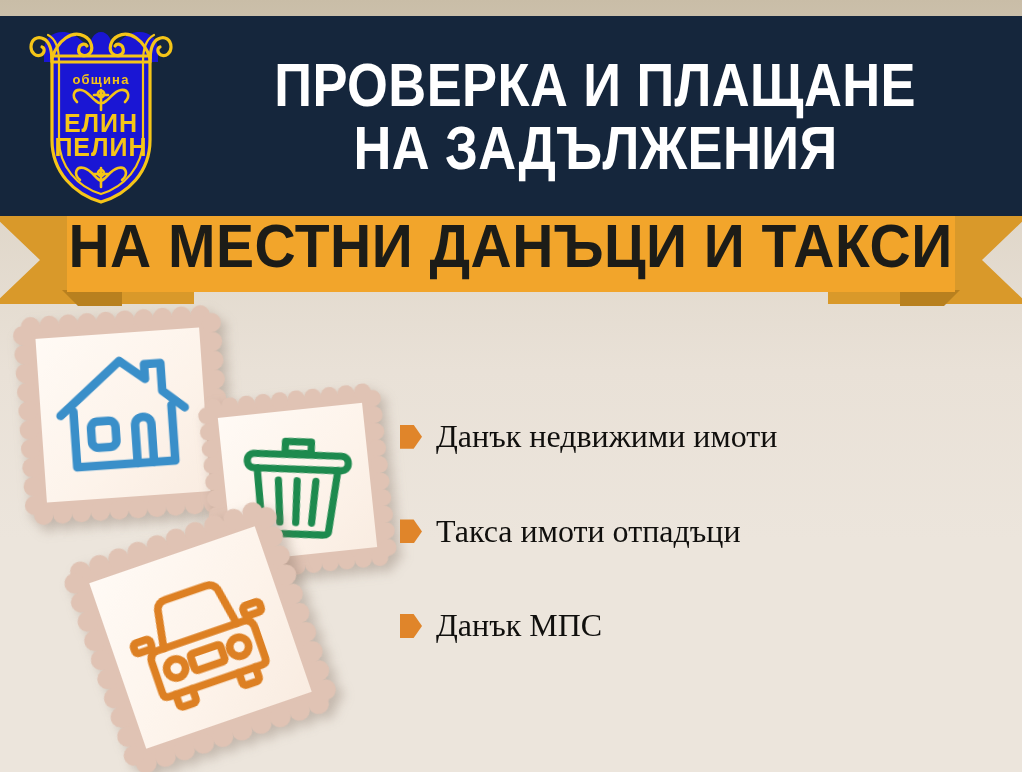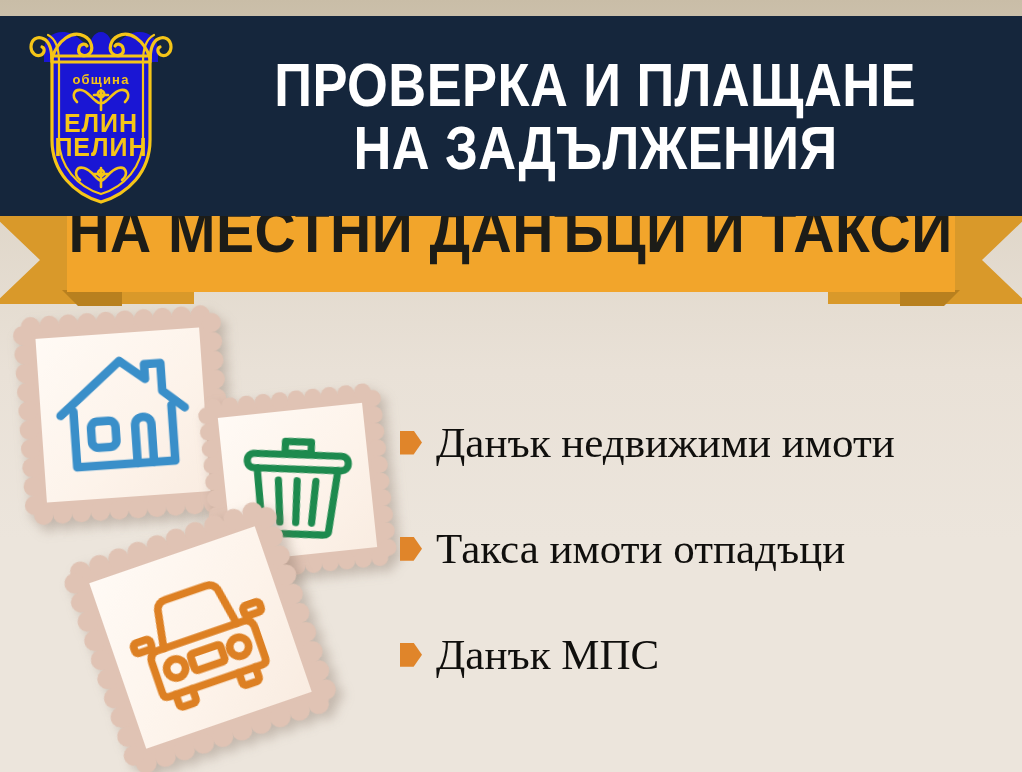--- a/index.html
+++ b/index.html
@@ -59,21 +59,21 @@
     position:absolute;left:62px;top:92px;width:60px;height:16px;background:#b8801f;
     clip-path:polygon(0 0,60px 0,60px 16px,16px 16px);
   }
   .ribbon-shadow-r{
     position:absolute;right:62px;top:92px;width:60px;height:16px;background:#b8801f;
     clip-path:polygon(0 0,60px 0,44px 16px,0 16px);
   }
   .ribbon-main{
     position:absolute;left:67px;top:2px;width:888px;height:92px;
     background:#f2a52b;
-    display:flex;align-items:flex-start;justify-content:center;
+    display:flex;align-items:center;justify-content:center;
   }
   .ribbon-text{
     color:#1c1c18;
     font-family:"Liberation Sans Narrow","Liberation Sans",sans-serif;
     font-weight:bold;font-size:62px;line-height:1;
     letter-spacing:0.5px;
     transform:scaleX(0.92);
     white-space:nowrap;
   }
 
@@ -99,21 +99,21 @@
     margin-bottom:61px;
   }
   .list-item:last-child{margin-bottom:16px;}
   .bullet{
     width:22px;height:24px;margin-right:14px;flex:0 0 auto;
     background:#e0852a;
     clip-path:polygon(0 0, 62% 0, 100% 50%, 62% 100%, 0 100%);
   }
   .list-label{
     font-family:"Liberation Serif","DejaVu Serif",serif;
-    font-size:43px;color:#100f0d;line-height:1.05;
+    font-size:32px;color:#100f0d;line-height:1.05;
     white-space:nowrap;
   }
 </style>
 </head>
 <body>
 
 <div class="poster">
 
   <div class="header">
 

